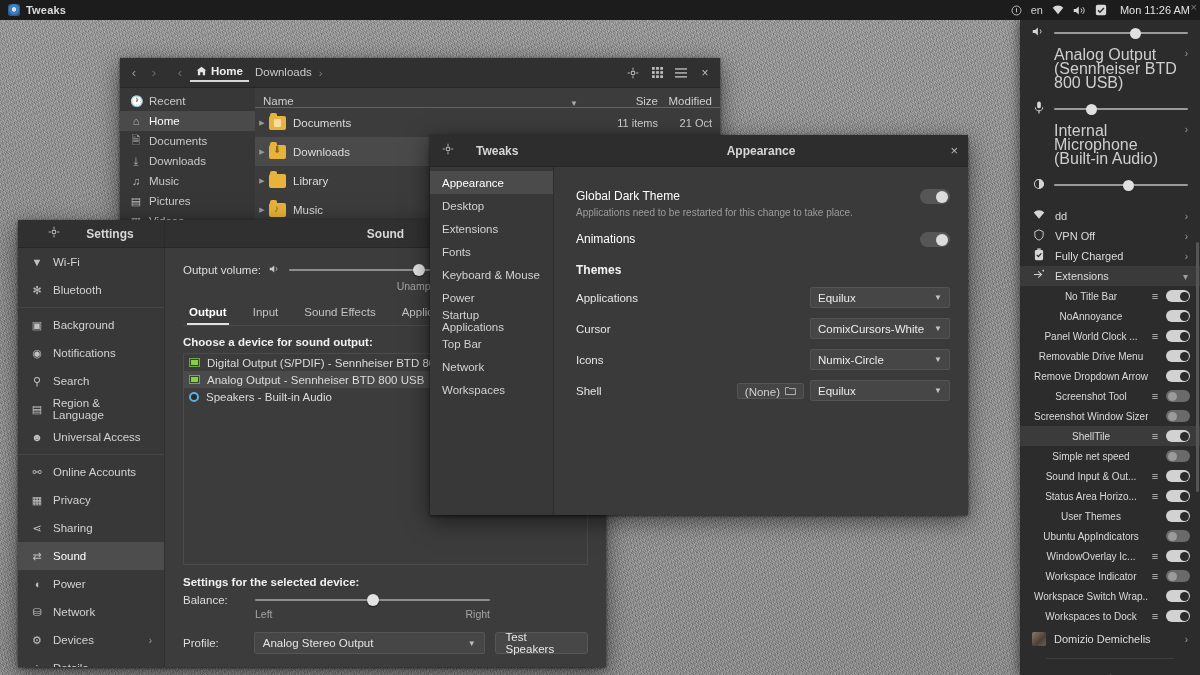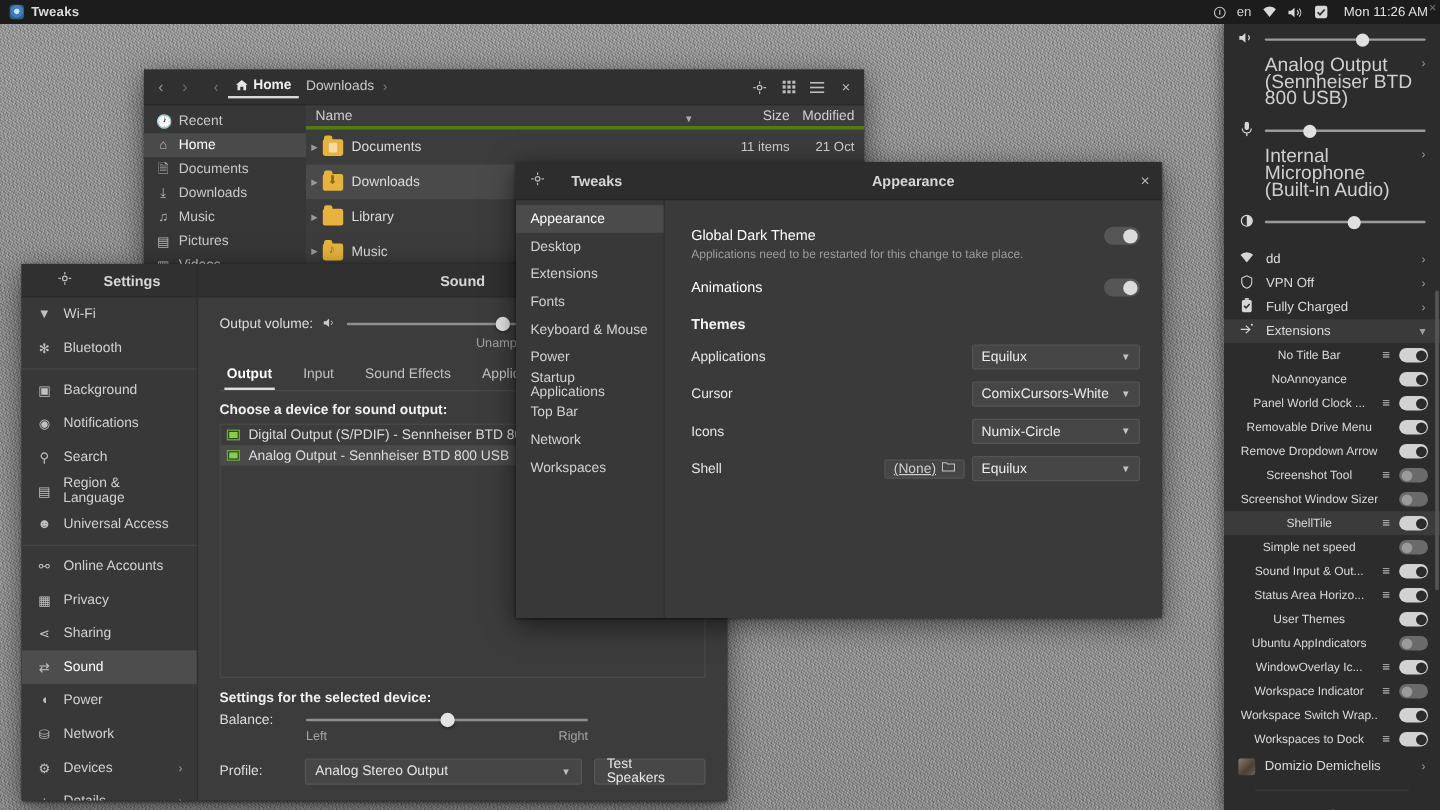--- a/index.html
+++ b/index.html
@@ -55,22 +55,22 @@
   .fhdr-right { margin-left: auto; display: flex; align-items: center; gap: 2px; }
   .hicon { width: 22px; height: 22px; display: flex; align-items: center; justify-content: center;
            color: #bdbdbd; font-size: 12px; }
   #files .fbody { display: flex; height: 135px; }
   #files .fside { width: 135px; background: #373737; padding-top: 3px; }
   .side-item { height: 20px; display: flex; align-items: center; gap: 7px; padding: 0 10px;
                font-size: 11.5px; color: #cacaca; }
   .side-item.sel { background: #4a4a4a; color: #fff; }
   .side-ico { width: 12px; text-align: center; color: #b8b8b8; font-size: 11px; display:inline-block;}
   #files .flist { flex: 1; background: #3c3c3c; }
-  .col-head { height: 20px; display: flex; align-items: center; font-size: 11.5px; color: #cfcfcf;
-              border-bottom: 3px solid #4d7c0f; background: #3c3c3c;}
+  .col-head { height: 20px; display: flex; align-items: flex-end; font-size: 11.5px; color: #cfcfcf;
+              border-bottom: 1px solid #4d7c0f; background: #3c3c3c;}
   .col-name { flex: 1; padding-left: 8px; position: relative; }
   .col-name .sortarrow { position: absolute; right: 10px; top: 4px; font-size: 8px; color: #aaa;}
   .col-size { width: 70px; text-align: right; }
   .col-mod { width: 62px; text-align: right; padding-right: 8px; }
   .frow { height: 29px; display: flex; align-items: center; font-size: 11.5px; color: #dcdcdc; }
   .frow.sel { background: #4a4a4a; }
   .expander { width: 14px; text-align: center; color: #9a9a9a; font-size: 7px; }
   .folder { width: 17px; height: 14px; border-radius: 2px; margin-right: 7px; position: relative;
             background: #e8b33c; flex: none; }
   .folder:before { content: ""; position: absolute; left: 1px; top: -3px; width: 7px; height: 4px;
@@ -154,22 +154,22 @@
   .opt-label { font-size: 12px; color: #ffffff; }
   .opt-sub { font-size: 10px; color: #9d9d9d; margin-top: 4px; }
   .themes-h { font-size: 12px; font-weight: bold; color: #f2f2f2; margin: 16px 0 0;}
   .theme-row { display: flex; align-items: center; margin-top: 10px; }
   .theme-name { font-size: 11.5px; color: #e6e6e6; flex: 1;}
   .theme-combo { width: 140px; height: 21px; background: #464646; border: 1px solid #545454;
                  border-radius: 2px; display: flex; align-items: center; padding: 0 7px;
                  font-size: 11.5px; color: #ececec; }
   .theme-combo .carat { margin-left: auto; font-size: 8px; color: #c4c4c4; }
   .shell-none { height: 16px; background: #454545; border: 1px solid #545454; border-radius: 2px;
-                display: flex; align-items: center; gap: 5px; padding: 0 7px; margin-right: 6px;
-                font-size: 11.5px; color: #cfcfcf; text-decoration: underline; }
+                display: flex; align-items: flex-end; gap: 5px; padding: 0 7px; margin-right: 6px;
+                font-size: 11.5px; color: #cfcfcf; }
   
   .tgl2 { width: 30px; height: 15px; border-radius: 8px; position: relative; flex: none; background: #565656;}
   .tgl2 i { position: absolute; top: 1.5px; right: 2px; width: 12px; height: 12px; border-radius: 50%;
             background: #dcdcdc; display: block;}
 
   
   #panel { position: absolute; right: 0; top: 20px; width: 180px; height: 655px;
            background: #2c2c2c; box-shadow: -2px 0 10px rgba(0,0,0,.5); z-index: 400;
            font-size: 11px; color: #dcdcdc; overflow: hidden; }
   .pslider-row { display: flex; align-items: center; gap: 8px; padding: 0 12px; height: 26px;}
@@ -475,20 +475,24 @@
               <i></i>
             </span>
           <span>Digital Output (S/PDIF) - Sennheiser BTD 800 USB</span>
         </div>
         <div class="dev-row sel">
           <span class="ico-spdif">
               <i></i>
             </span>
           <span>Analog Output - Sennheiser BTD 800 USB</span>
         </div>
+        <div class="dev-row">
+          <span class="ico-speaker"></span>
+          <span>Speakers - Built-in Audio</span>
+        </div>
       </div>
 
       <div style="margin-top:11px">
         <div class="sel-dev-title">Settings for the selected device:</div>
         <div class="bal-row">
           <span class="bal-label">Balance:</span>
           <div class="slider" style="width:235px">
             <div class="track"></div>
             <div class="knob" id="balknob" style="left: 111.5px;"></div>
           </div>

